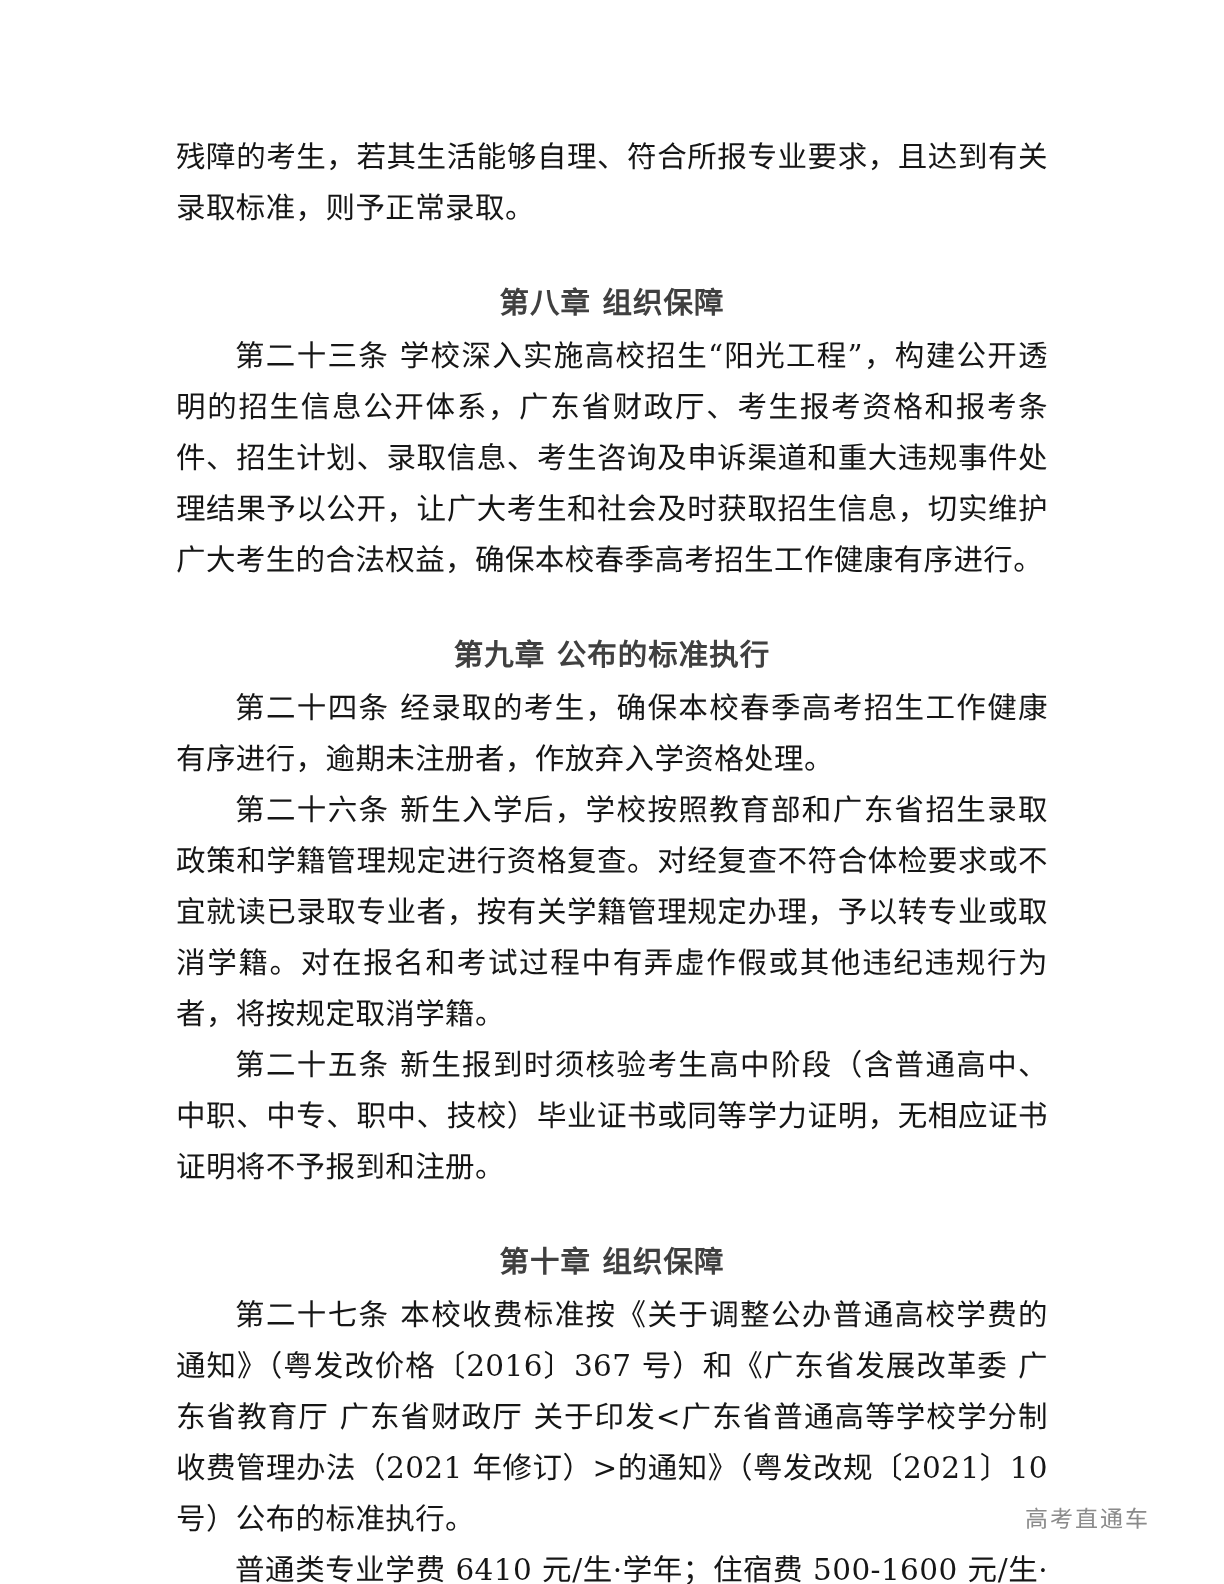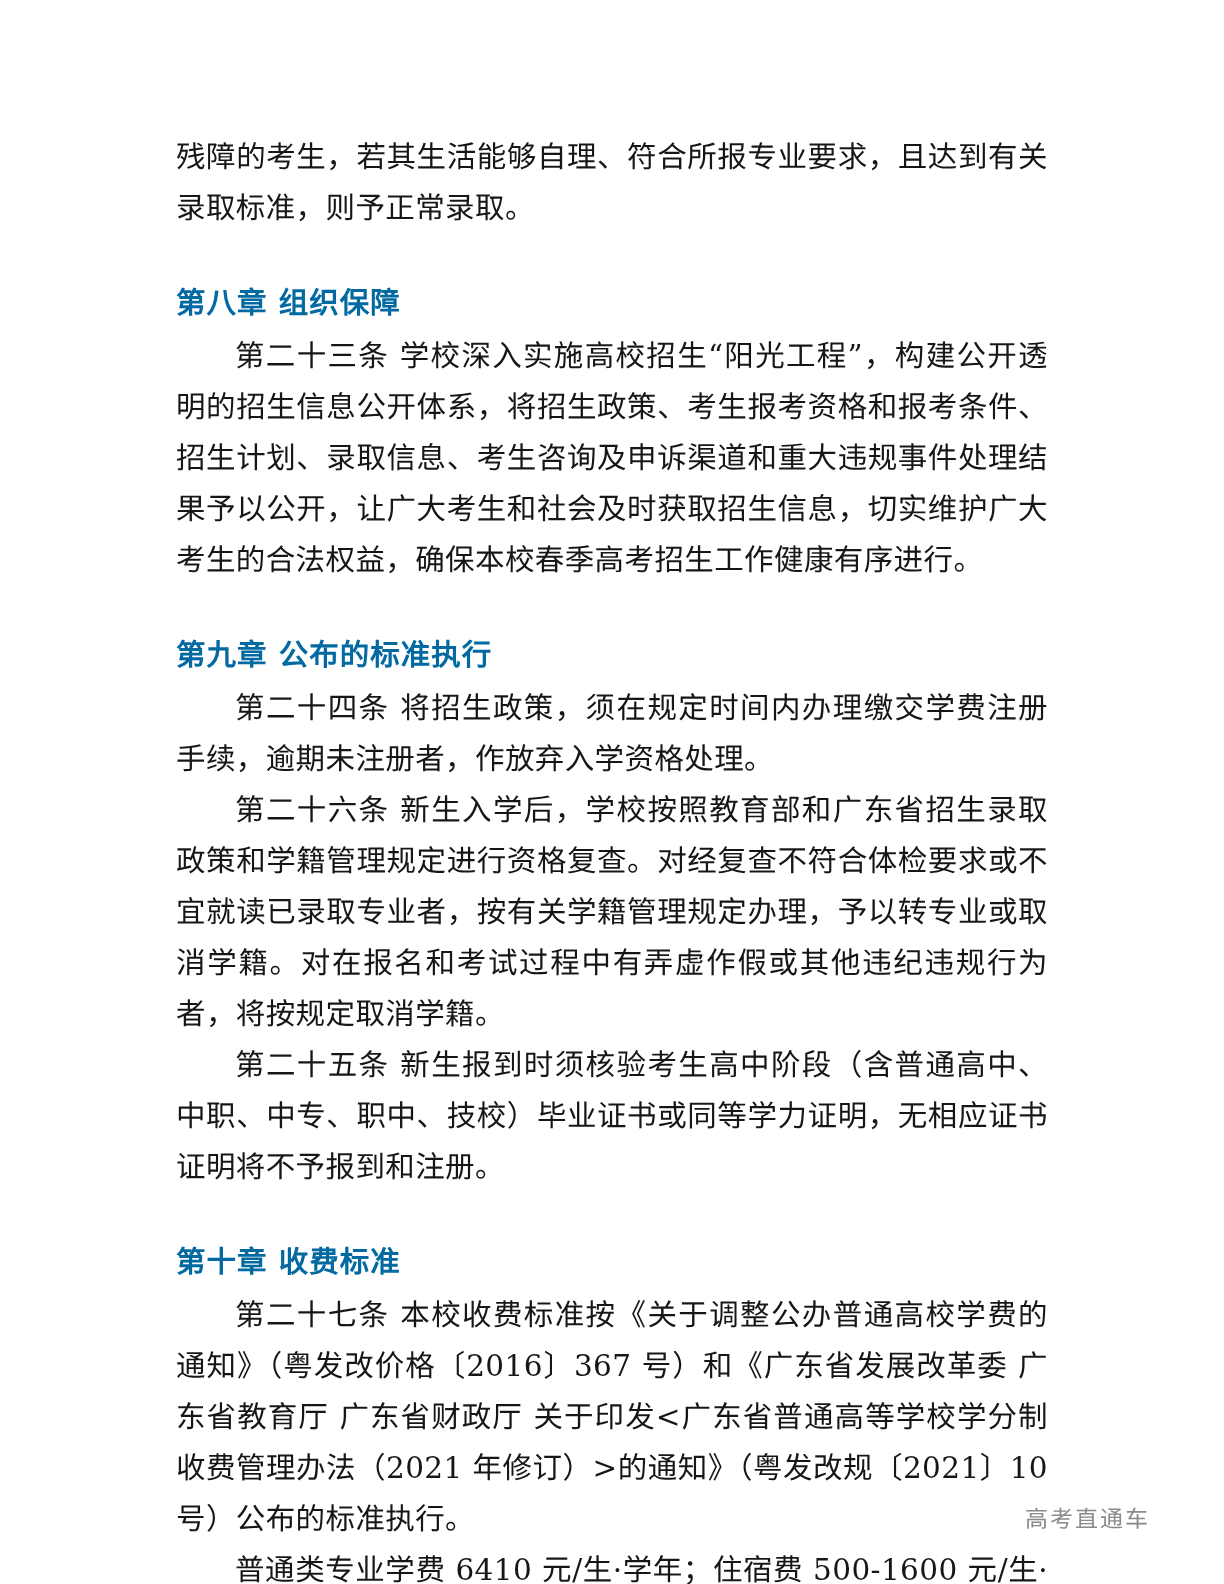--- a/index.html
+++ b/index.html
@@ -38,23 +38,23 @@
     color: #161616;
   }
   p.para.indent {
     text-indent: 2em;
   }
   h2.chapter {
     margin: 0;
     font-size: 29.5px;
     line-height: 51px;
     font-weight: bold;
-    text-align: left;
+    text-align: center;
     letter-spacing: 1px;
-    color: #0369a1;
+    color: #404040;
     font-family: "DejaVu Sans", "Liberation Sans", sans-serif;
   }
   .gap-before-chapter {
     height: 44px;
   }
   .gap-after-chapter {
     height: 2px;
   }
   .watermark {
     position: absolute;
@@ -72,32 +72,32 @@
 
 <div class="page">
   <div class="doc-body">
 
     <p class="para">残障的考生，若其生活能够自理、符合所报专业要求，且达到有关录取标准，则予正常录取。</p>
 
     <div class="gap-before-chapter"></div>
     <h2 class="chapter">第八章  组织保障</h2>
     <div class="gap-after-chapter"></div>
 
-    <p class="para indent">第二十三条  学校深入实施高校招生“阳光工程”，构建公开透明的招生信息公开体系，将招生政策、考生报考资格和报考条件、招生计划、录取信息、考生咨询及申诉渠道和重大违规事件处理结果予以公开，让广大考生和社会及时获取招生信息，切实维护广大考生的合法权益，确保本校春季高考招生工作健康有序进行。</p>
+    <p class="para indent">第二十三条  学校深入实施高校招生“阳光工程”，构建公开透明的招生信息公开体系，广东省财政厅、考生报考资格和报考条件、招生计划、录取信息、考生咨询及申诉渠道和重大违规事件处理结果予以公开，让广大考生和社会及时获取招生信息，切实维护广大考生的合法权益，确保本校春季高考招生工作健康有序进行。</p>
 
     <div class="gap-before-chapter"></div>
     <h2 class="chapter">第九章  公布的标准执行</h2>
     <div class="gap-after-chapter"></div>
 
-    <p class="para indent">第二十四条   将招生政策，须在规定时间内办理缴交学费注册手续，逾期未注册者，作放弃入学资格处理。</p>
+    <p class="para indent">第二十四条   经录取的考生，确保本校春季高考招生工作健康有序进行，逾期未注册者，作放弃入学资格处理。</p>
     <p class="para indent">第二十六条  新生入学后，学校按照教育部和广东省招生录取政策和学籍管理规定进行资格复查。对经复查不符合体检要求或不宜就读已录取专业者，按有关学籍管理规定办理，予以转专业或取消学籍。对在报名和考试过程中有弄虚作假或其他违纪违规行为者，将按规定取消学籍。</p>
     <p class="para indent">第二十五条   新生报到时须核验考生高中阶段（含普通高中、中职、中专、职中、技校）毕业证书或同等学力证明，无相应证书证明将不予报到和注册。</p>
 
     <div class="gap-before-chapter"></div>
-    <h2 class="chapter">第十章  收费标准</h2>
+    <h2 class="chapter">第十章  组织保障</h2>
     <div class="gap-after-chapter"></div>
 
     <p class="para indent">第二十七条   本校收费标准按《关于调整公办普通高校学费的通知》（粤发改价格〔2016〕367 号）和《广东省发展改革委 广东省教育厅 广东省财政厅 关于印发&lt;广东省普通高等学校学分制收费管理办法（2021 年修订）&gt;的通知》（粤发改规〔2021〕10 号）公布的标准执行。</p>
     <p class="para indent">普通类专业学费 6410 元/生·学年；住宿费 500-1600 元/生·学年。</p>
 
   </div>
 </div>
 
 <div class="watermark">高考直通车</div>
 

